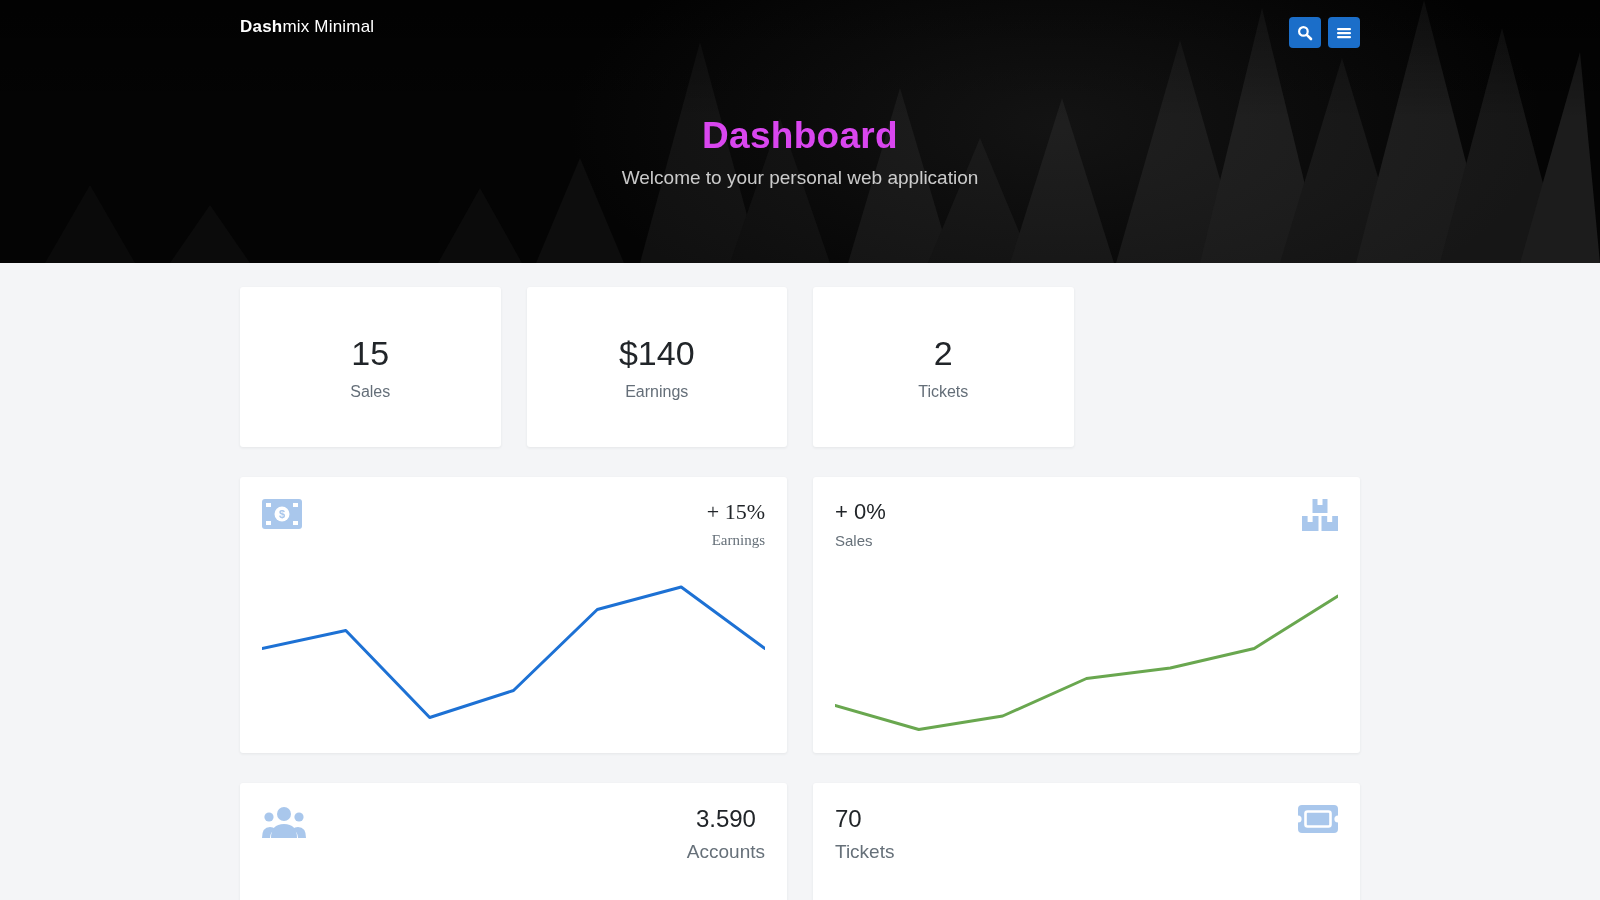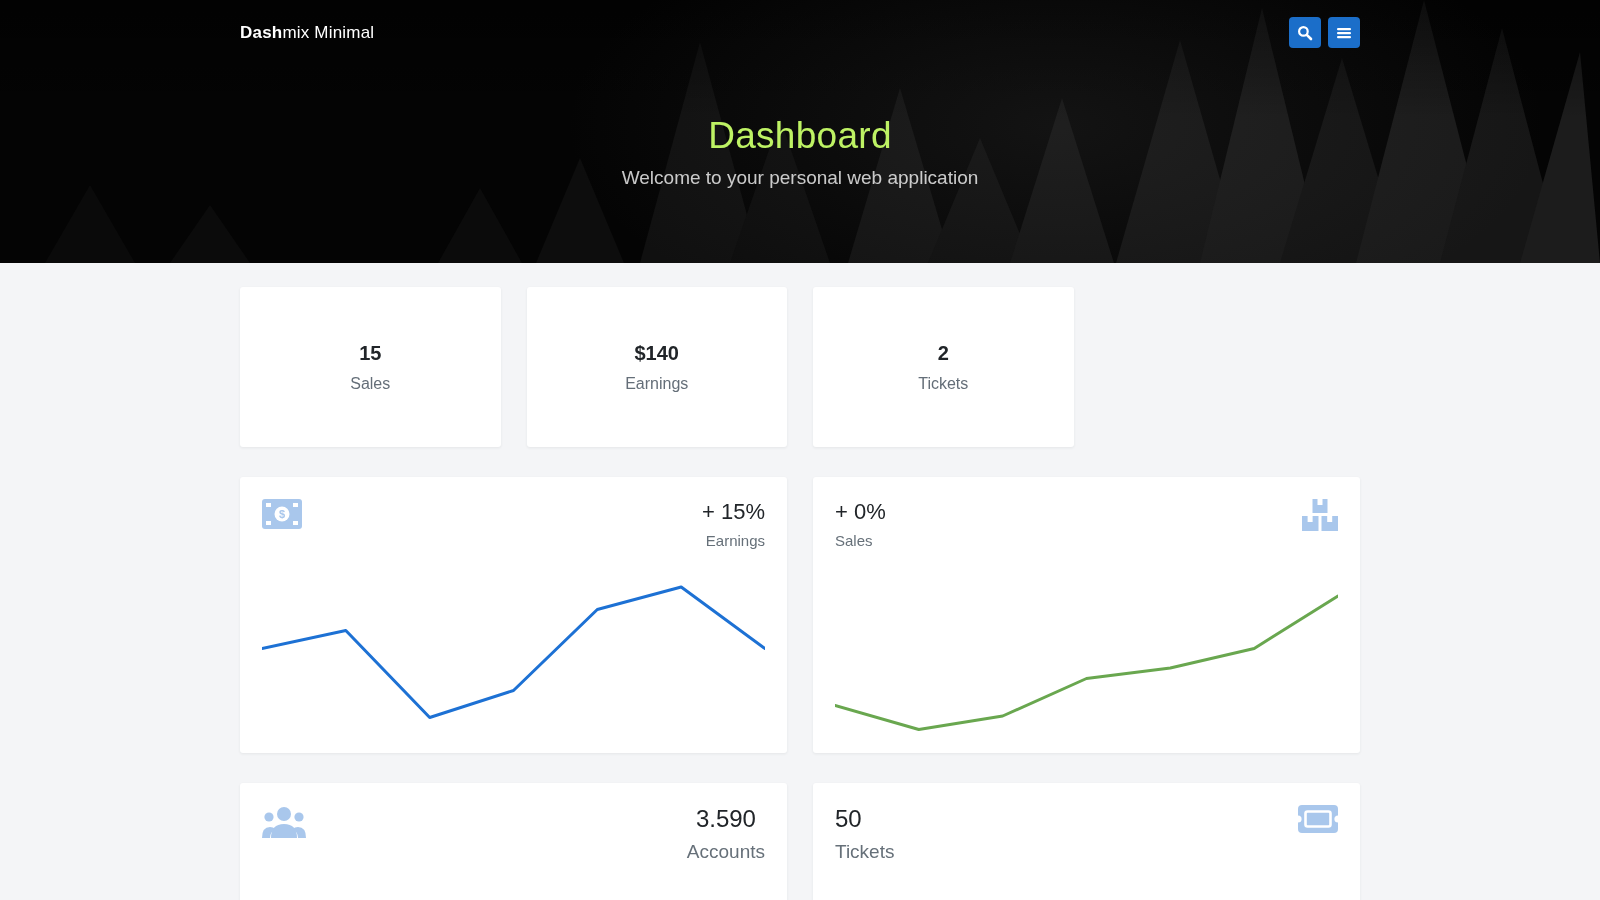--- a/index.html
+++ b/index.html
@@ -15,56 +15,56 @@
   }
   .hero-bg { position:absolute; inset:0; }
   .hero-glow {
     position:absolute; inset:0;
     background:radial-gradient(ellipse 700px 320px at 66% 48%, rgba(80,80,80,.20), rgba(0,0,0,0) 70%);
   }
   .hero-inner {
     position:relative; width:1120px; margin:0 auto; height:100%;
   }
   .topbar {
-    display:flex; justify-content:space-between; align-items:center;
+    display:flex; justify-content:space-between; 
     padding-top:17px;
   }
   .brand { color:#fff; font-size:17px; letter-spacing:.2px; cursor:pointer; }
   .brand b { font-weight:700; }
   .brand span { font-weight:400; }
   .topbar-actions { display:flex; gap:7px; }
   .btn-prime {
     width:32px; height:31px; border:none; border-radius:4px;
     background:var(--primary,#1b6ec9); display:flex; align-items:center; justify-content:center;
     cursor:pointer;
   }
   .btn-prime svg { display:block; }
   .hero-titles { position:absolute; top:115px; left:0; right:0; text-align:center; }
-  .hero-title { color:#bef264; font-size:37px; font-weight:400; letter-spacing:.3px; }
+  .hero-title { color:#d946ef; font-size:37px; font-weight:700; letter-spacing:.3px; }
   .hero-sub { margin-top:10px; color:rgba(255,255,255,.78); font-size:19px; font-weight:400; }
   
   .content { width:1120px; margin:0 auto; padding-top:24px; }
   .row { display:grid; gap:26px; margin-bottom:30px; }
   .row-stats { grid-template-columns:repeat(4,1fr); }
   .row-2col { grid-template-columns:repeat(2,1fr); }
   .card {
     background:#fff; border-radius:3px;
     box-shadow:0 1px 3px rgba(33,37,41,.07);
   }
   .stat-card {
     height:160px; display:flex; flex-direction:column;
     align-items:center; justify-content:center;
   }
-  .stat-value { font-size:20px; font-weight:700; color:#212529; }
+  .stat-value { font-size:34px; font-weight:400; color:#212529; }
   .stat-label { margin-top:10px; font-size:16px; color:#646e78; }
   .chart-card { height:276px; padding:22px; display:flex; flex-direction:column; }
   .chart-head { display:flex; justify-content:space-between; align-items:flex-start; }
   .delta-block .delta { font-size:22px; font-weight:500; color:#212529; }
   .delta-block .delta-label { margin-top:7px; font-size:15px; color:#667079; }
-  .delta-block.right { text-align:right; }
+  .delta-block.right { text-align:right;font-family:Liberation Serif, serif; }
   .line-chart { width:100%; height:150px; margin-top:auto; }
   .mini-card { height:160px; padding:22px; display:flex; justify-content:space-between; align-items:flex-start; }
   .mini-figures .mini-value { font-size:24px; font-weight:500; color:#212529; }
   .mini-figures .mini-label { margin-top:8px; font-size:19px; color:#667079; }
   .mini-figures.right { text-align:center; }
   .icon-blue { fill:var(--icon-blue,#a9c7ec); }
   .icon-box { line-height:0; }
 </style>
 </head>
 <body>
@@ -211,21 +211,21 @@
         </svg>
       </span>
       <div class="mini-figures right">
         <div class="mini-value">3.590</div>
         <div class="mini-label">Accounts</div>
       </div>
     </div>
 
     <div class="card mini-card">
       <div class="mini-figures">
-        <div class="mini-value">50</div>
+        <div class="mini-value">70</div>
         <div class="mini-label">Tickets</div>
       </div>
       <span class="icon-box">
         <svg width="40" height="28" viewBox="0 0 40 28">
           <rect x="0" y="0" width="40" height="28" rx="4" class="icon-blue"></rect>
           <rect x="7.5" y="6.5" width="25" height="15" rx="2" fill="none" stroke="#fff" stroke-width="2.6"></rect>
           <circle cx="0" cy="14" r="3.6" fill="#fff"></circle>
           <circle cx="40" cy="14" r="3.6" fill="#fff"></circle>
         </svg>
       </span>

